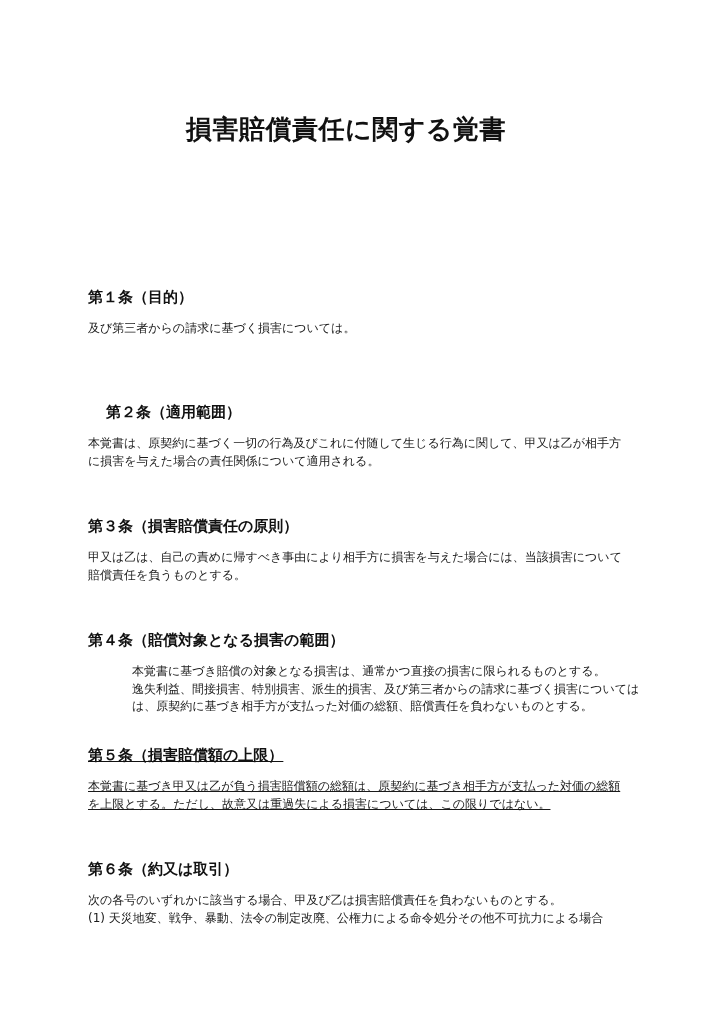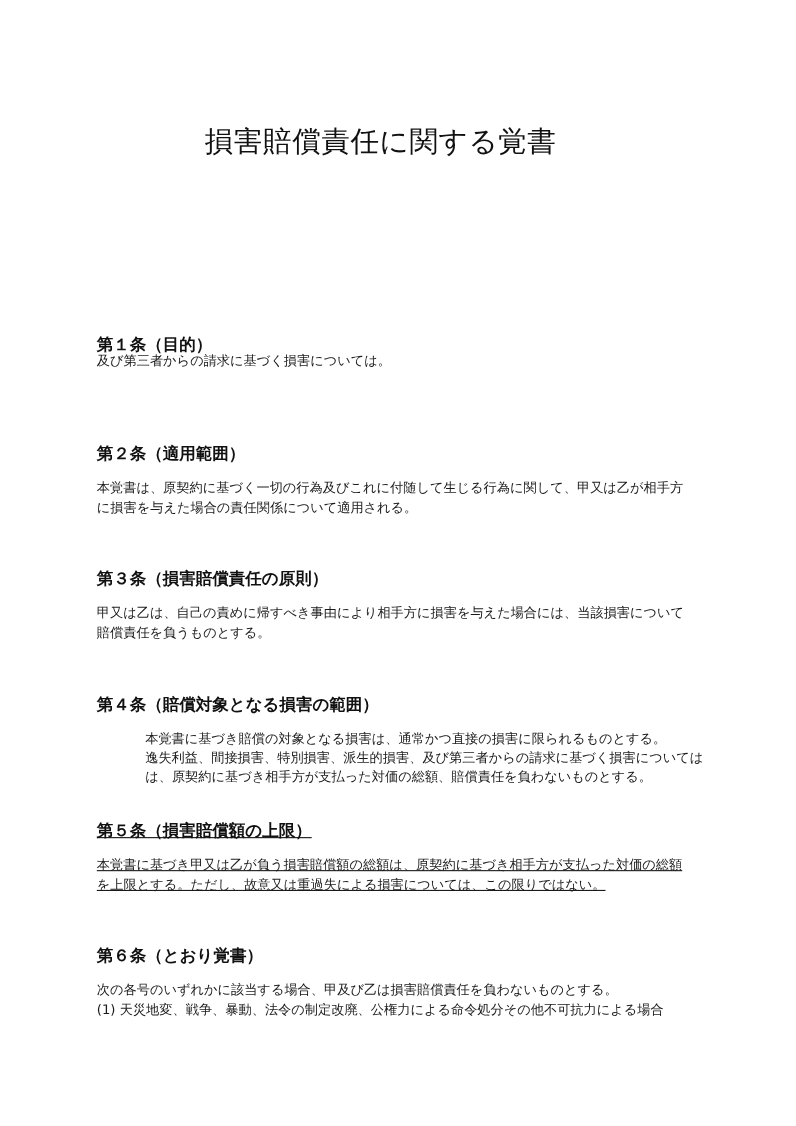--- a/index.html
+++ b/index.html
@@ -19,21 +19,21 @@
       position: absolute;
       left: 0; top: 0;
       width: 724px; height: 1024px;
     }
     .title {
       position: absolute;
       left: 0; width: 692px;
       top: 112px;
       text-align: center;
       font-size: 26px;
-      font-weight: normal;
+      font-weight: bold;
       letter-spacing: 0.5px;
       line-height: 34px;
       color: #111;
     }
     .para {
       position: absolute;
       left: 88px;
       width: 552px;
       font-size: 12px;
       line-height: 17.5px;
@@ -58,26 +58,26 @@
     }
   </style>
 </head>
 <body>
 
 <div class="page">
 
   <div class="title">損害賠償責任に関する覚書</div>
 
 
-  <div class="heading" style="top:287px;margin-top:16px;">第１条（目的）</div>
+  <div class="heading" style="top:287px;">第１条（目的）</div>
   <div class="para" style="top:320px;">
     <span class="line">及び第三者からの請求に基づく損害については。</span>
   </div>
 
-  <div class="heading" style="top:402px;">第２条（適用範囲）</div>
+  <div class="heading" style="top:402px;margin-left:18px;">第２条（適用範囲）</div>
   <div class="para" style="top:435px;">
     <span class="line">本覚書は、原契約に基づく一切の行為及びこれに付随して生じる行為に関して、甲又は乙が相手方</span>
     <span class="line">に損害を与えた場合の責任関係について適用される。</span>
   </div>
 
   <div class="heading" style="top:516px;">第３条（損害賠償責任の原則）</div>
   <div class="para" style="top:549px;">
     <span class="line">甲又は乙は、自己の責めに帰すべき事由により相手方に損害を与えた場合には、当該損害について</span>
     <span class="line">賠償責任を負うものとする。</span>
   </div>
@@ -88,19 +88,19 @@
     <span class="line">逸失利益、間接損害、特別損害、派生的損害、及び第三者からの請求に基づく損害については</span>
     <span class="line">は、原契約に基づき相手方が支払った対価の総額、賠償責任を負わないものとする。</span>
   </div>
 
   <div class="heading" style="top:745px;text-decoration:underline;">第５条（損害賠償額の上限）</div>
   <div class="para" style="top:778px;text-decoration:underline;">
     <span class="line">本覚書に基づき甲又は乙が負う損害賠償額の総額は、原契約に基づき相手方が支払った対価の総額</span>
     <span class="line">を上限とする。ただし、故意又は重過失による損害については、この限りではない。</span>
   </div>
 
-  <div class="heading" style="top:859px;">第６条（とおり覚書）</div>
+  <div class="heading" style="top:859px;">第６条（約又は取引）</div>
   <div class="para" style="top:892px;">
     <span class="line">次の各号のいずれかに該当する場合、甲及び乙は損害賠償責任を負わないものとする。</span>
     <span class="line">(1) 天災地変、戦争、暴動、法令の制定改廃、公権力による命令処分その他不可抗力による場合</span>
   </div>
 
 </div>
 
 </body></html>

